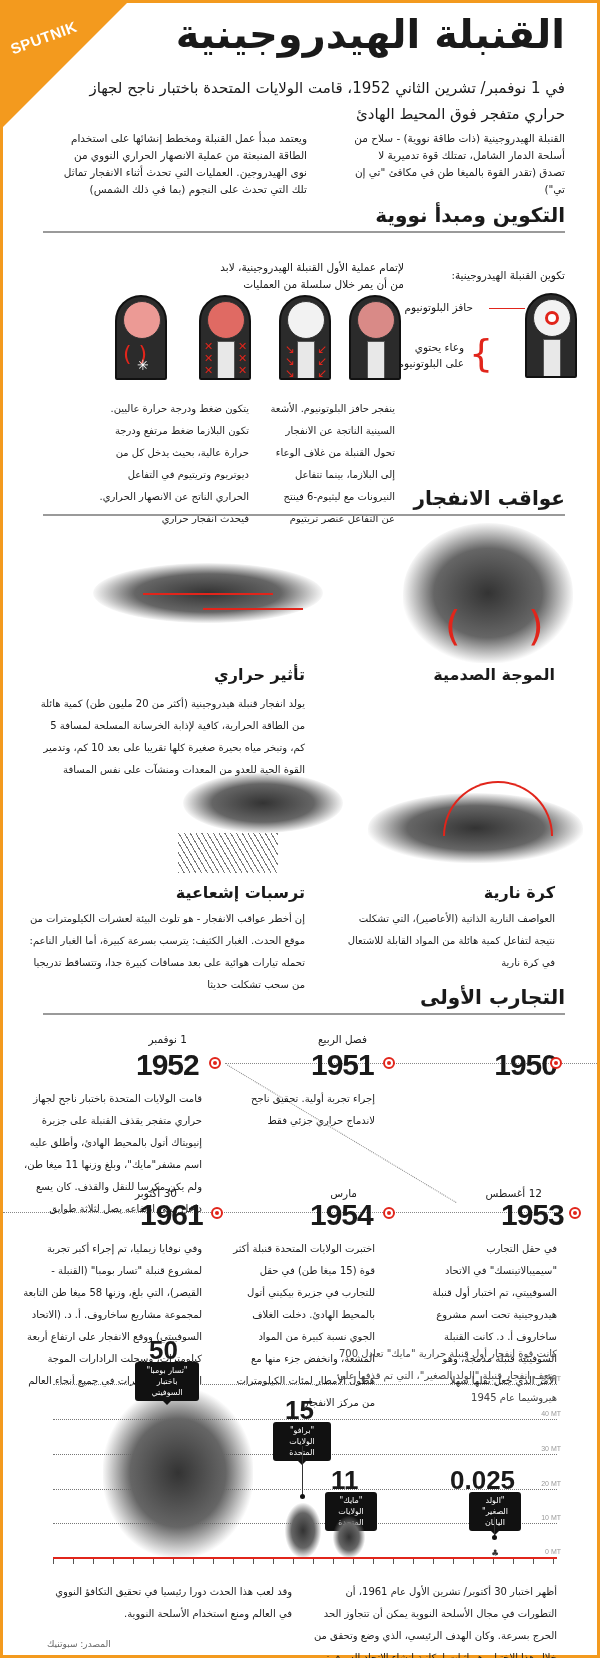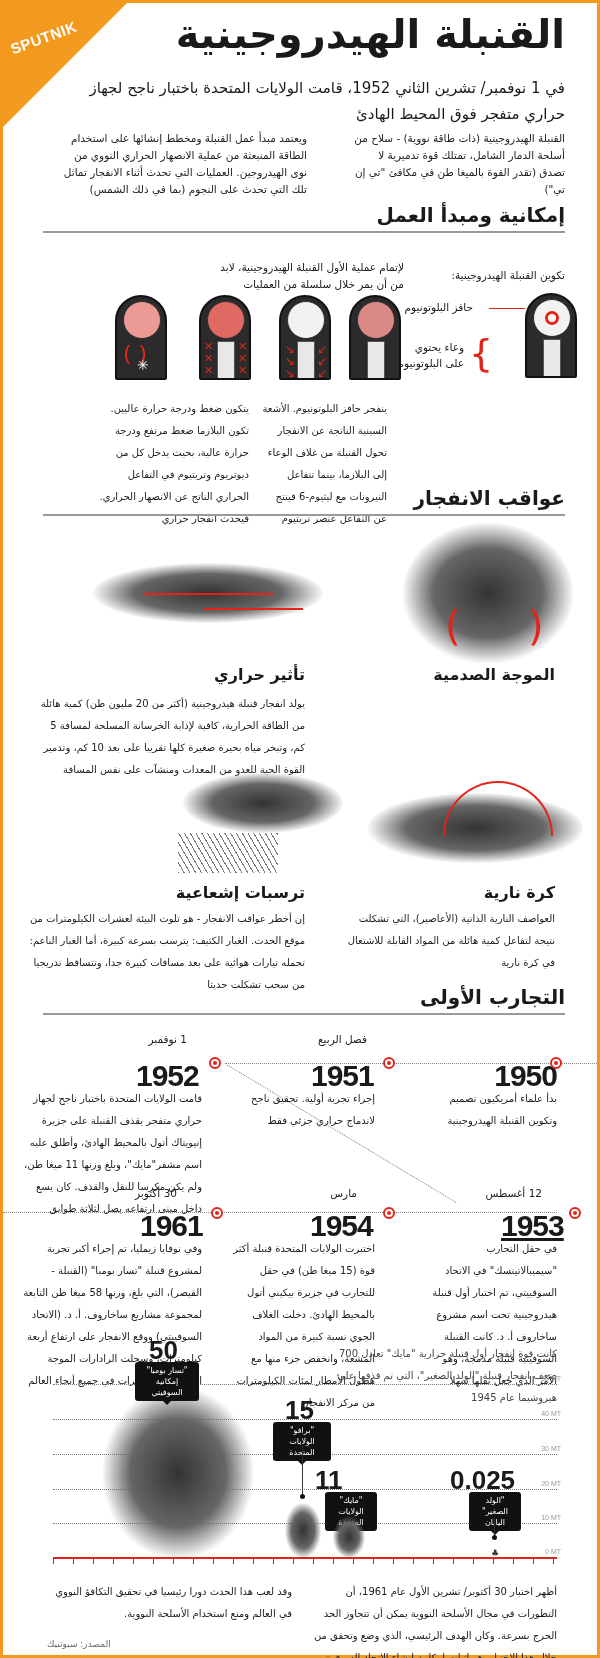--- a/index.html
+++ b/index.html
@@ -19,21 +19,21 @@
   .section-title { right: 32px; font-size: 20px; font-weight: bold; }
   .rule { left: 40px; right: 32px; height: 2px; background: #9a9a9a; }
   .small { font-size: 10px; line-height: 22px; }
   .label { font-size: 10.5px; }
   .bomb { width: 52px; height: 85px; border-radius: 26px 26px 2px 2px; background: #2b2b2b; border: 2px solid #111; overflow: hidden; }
   .bomb .top { position: absolute; left: 6px; top: 4px; width: 38px; height: 38px; border-radius: 50%; background: #f2f2f2; border: 1px solid #333; }
   .bomb .core { position: absolute; left: 16px; top: 44px; width: 18px; height: 38px; background: #e8e8e8; border: 1px solid #555; }
   .red { color: #e1251b; }
   .cloud { background: radial-gradient(ellipse at center, #333 0%, #666 45%, rgba(255,255,255,0) 72%); }
   .heading2 { font-size: 16px; font-weight: bold; }
-  .year { font-family: "Liberation Sans", sans-serif; font-weight: bold; font-size: 30px; letter-spacing: -1px; margin-top: 11px; }
+  .year { font-family: "Liberation Sans", sans-serif; font-weight: bold; font-size: 30px; letter-spacing: -1px; }
   .target { width: 12px; height: 12px; border-radius: 50%; border: 2px solid #e1251b; background: #fff; }
   .target::after { content: ""; position: absolute; left: 2px; top: 2px; width: 4px; height: 4px; border-radius: 50%; background: #e1251b; }
   .dotline { height: 0; border-top: 1px dotted #888; }
   .gridline { left: 50px; right: 40px; height: 0; border-top: 1px dotted #777; }
   .axis-lbl { right: 36px; font-size: 7px; color: #999; font-family: "Liberation Sans", sans-serif; }
   .value { font-family: "Liberation Sans", sans-serif; font-weight: bold; font-size: 26px; }
   .tag { background: #111; color: #fff; font-size: 8px; line-height: 11px; text-align: center; border-radius: 3px; padding: 3px 5px; direction: rtl; }
   .tag::after { content: ""; position: absolute; left: 50%; bottom: -4px; margin-left: -4px; border-left: 4px solid transparent; border-right: 4px solid transparent; border-top: 4px solid #111; }
   .stem { width: 1px; background: #333; }
   .stem-dot { width: 5px; height: 5px; border-radius: 50%; background: #111; }
@@ -48,21 +48,21 @@
     <div class="logo-shape"></div>
     <div class="logo-text">SPUTNIK</div>
   </div>
 
   <div class="abs rtl title">القنبلة الهيدروجينية</div>
   <div class="abs rtl subtitle">في 1 نوفمبر/ تشرين الثاني 1952، قامت الولايات المتحدة باختبار ناجح لجهاز حراري متفجر فوق المحيط الهادئ</div>
 
   <div class="abs rtl intro" style="right:32px; top:127px; width:215px;">القنبلة الهيدروجينية (ذات طاقة نووية) - سلاح من أسلحة الدمار الشامل، تمتلك قوة تدميرية لا تصدق (تقدر القوة بالميغا طن في مكافئ "تي إن تي")</div>
   <div class="abs rtl intro" style="right:290px; top:127px; width:245px;">ويعتمد مبدأ عمل القنبلة ومخطط إنشائها على استخدام الطاقة المنبعثة من عملية الانصهار الحراري النووي من نوى الهيدروجين. العمليات التي تحدث أثناء الانفجار تماثل تلك التي تحدث على النجوم (بما في ذلك الشمس)</div>
 
-  <div class="abs rtl section-title" style="top:200px;">إمكانية ومبدأ العمل</div>
+  <div class="abs rtl section-title" style="top:200px;">التكوين ومبدأ نووية</div>
   <div class="abs rule" style="top:228px;"></div>
 
   <div class="abs rtl label" style="right:32px; top:266px;">تكوين القنبلة الهيدروجينية:</div>
   <div class="abs rtl label" style="right:193px; top:256px; width:200px; line-height:17px;">لإتمام عملية الأول القنبلة الهيدروجينية، لابد من أن يمر خلال سلسلة من العمليات</div>
 
   <div class="abs bomb" style="left:522px; top:290px;">
     <div class="top"></div>
     <div class="abs" style="left:18px; top:16px; width:14px; height:14px; border-radius:50%; border:3px solid #e1251b; background:#fff;"></div>
     <div class="core"></div>
   </div>
@@ -87,21 +87,21 @@
     <div class="core"></div>
     <div class="abs red" style="left:3px; top:44px; font-size:11px; line-height:12px; font-weight:bold;">✕<br>✕<br>✕</div>
     <div class="abs red" style="left:37px; top:44px; font-size:11px; line-height:12px; font-weight:bold;">✕<br>✕<br>✕</div>
   </div>
   <div class="abs bomb" style="left:112px; top:292px;">
     <div class="top" style="background:#ec9a95;"></div>
     <div class="abs red" style="left:6px; top:46px; font-size:22px; line-height:22px;">( )</div>
     <div class="abs" style="left:20px; top:60px; color:#fff; font-size:14px;">✳</div>
   </div>
 
-  <div class="abs rtl small" style="right:210px; top:395px; width:125px;text-align:right;">ينفجر حافز البلوتونيوم. الأشعة السينية الناتجة عن الانفجار تحول القنبلة من غلاف الوعاء إلى البلازما، بينما تتفاعل النيرونات مع ليثيوم-6 فينتج عن التفاعل عنصر تريتيوم</div>
+  <div class="abs rtl small" style="right:202px; top:395px; width:125px;text-align:right;">ينفجر حافز البلوتونيوم. الأشعة السينية الناتجة عن الانفجار تحول القنبلة من غلاف الوعاء إلى البلازما، بينما تتفاعل النيرونات مع ليثيوم-6 فينتج عن التفاعل عنصر تريتيوم</div>
   <div class="abs rtl small" style="right:348px; top:395px; width:155px;">يتكون ضغط ودرجة حرارة عاليين. تكون البلازما ضغط مرتفع ودرجة حرارة عالية، بحيث يدخل كل من ديوتريوم وتريتيوم في التفاعل الحراري الناتج عن الانصهار الحراري. فيحدث انفجار حراري</div>
 
   <div class="abs rtl section-title" style="top:483px;">عواقب الانفجار</div>
   <div class="abs rule" style="top:511px;"></div>
 
   <div class="abs cloud" style="left:400px; top:520px; width:170px; height:140px; border-radius:50% 50% 20% 20%;"></div>
   <div class="abs red" style="left:442px; top:600px; font-size:40px;">(</div>
   <div class="abs red" style="left:525px; top:600px; font-size:40px;">)</div>
 
   <div class="abs cloud" style="left:90px; top:560px; width:230px; height:60px; border-radius:50%;"></div>
@@ -129,34 +129,33 @@
   <div class="abs rule" style="top:1010px;"></div>
 
   <div class="abs dotline" style="left:222px; right:0; top:1060px;"></div>
   <div class="abs dotline" style="left:0; right:40px; top:1209px;"></div>
   <div class="abs" style="left:222px; top:1060px; width:270px; height:0; border-top:1px dotted #888; transform-origin:0 0; transform:rotate(31deg);"></div>
 
   <div class="abs" style="right:40px; top:1045px;">
     <div class="year" style="display:inline-block;">1950</div>
   </div>
   <div class="abs target" style="left:547px; top:1054px;"></div>
-  <div class="abs rtl small" style="right:40px; top:1085px; width:135px;">بدأ علماء أمريكيون تصميم وتكوين القنبلة الهيدروجينية</div>
 
   <div class="abs rtl label" style="right:230px; top:1030px;">فصل الربيع</div>
   <div class="abs year" style="left:308px; top:1045px;">1951</div>
   <div class="abs target" style="left:380px; top:1054px;"></div>
   <div class="abs rtl small" style="right:222px; top:1085px; width:130px;">إجراء تجربة أولية. تحقيق ناجح لاندماج حراري جزئي فقط</div>
 
   <div class="abs rtl label" style="right:410px; top:1030px;">1 نوفمبر</div>
   <div class="abs year" style="left:133px; top:1045px;">1952</div>
   <div class="abs target" style="left:206px; top:1054px;"></div>
   <div class="abs rtl small" style="right:395px; top:1085px; width:185px;">قامت الولايات المتحدة باختبار ناجح لجهاز حراري متفجر يقذف القنبلة على جزيرة إنيويتاك أتول بالمحيط الهادئ، وأطلق عليه اسم مشفر"مايك"، وبلغ وزنها 11 ميغا طن، ولم يكن مكرسا للنقل والقذف. كان يسع داخل مبنى ارتفاعه يصل لثلاثة طوابق</div>
 
   <div class="abs rtl label" style="right:55px; top:1184px;">12 أغسطس</div>
-  <div class="abs year" style="left:498px; top:1195px;text-decoration:underline;">1953</div>
+  <div class="abs year" style="left:498px; top:1195px;">1953</div>
   <div class="abs target" style="left:566px; top:1204px;"></div>
   <div class="abs rtl small" style="right:40px; top:1235px; width:135px;">في حقل التجارب "سيميبالاتينسك" في الاتحاد السوفييتي، تم اختبار أول قنبلة هيدروجينية تحت اسم مشروع ساخاروف أ. د. كانت القنبلة السوفيتية قنبلة مدمجة، وهو الأمر الذي جعل نقلها سهلا</div>
 
   <div class="abs rtl label" style="right:240px; top:1184px;">مارس</div>
   <div class="abs year" style="left:307px; top:1195px;">1954</div>
   <div class="abs target" style="left:380px; top:1204px;"></div>
   <div class="abs rtl small" style="right:222px; top:1235px; width:150px;">اختبرت الولايات المتحدة قنبلة أكثر قوة (15 ميغا طن) في حقل للتجارب في جزيرة بيكيني أتول بالمحيط الهادئ. دخلت الغلاف الجوي نسبة كبيرة من المواد المشعة، وانخفض جزء منها مع هطول الأمطار لمئات الكيلومترات من مركز الانفجار</div>
 
   <div class="abs rtl label" style="right:420px; top:1184px;">30 أكتوبر</div>
   <div class="abs year" style="left:137px; top:1195px;">1961</div>
@@ -176,33 +175,33 @@
   <div class="abs axis-lbl" style="top:1407px;">40 MT</div>
   <div class="abs axis-lbl" style="top:1442px;">30 MT</div>
   <div class="abs axis-lbl" style="top:1477px;">20 MT</div>
   <div class="abs axis-lbl" style="top:1511px;">10 MT</div>
   <div class="abs axis-lbl" style="top:1545px;">0 MT</div>
 
   <div class="abs cloud" style="left:100px; top:1385px; width:150px; height:170px; border-radius:45% 45% 10% 10%;"></div>
   <div class="abs value" style="left:146px; top:1332px;">50</div>
   <div class="abs tag" style="left:132px; top:1359px; width:64px;">
     <div>"تسار بومبا"</div>
-    <div>إمكانية السوفيتي</div>
+    <div>باختبار السوفيتي</div>
   </div>
 
   <div class="abs value" style="left:282px; top:1392px;">15</div>
   <div class="abs tag" style="left:270px; top:1419px; width:58px;">
     <div>"برافو"</div>
     <div>الولايات المتحدة</div>
   </div>
   <div class="abs stem" style="left:299px; top:1443px; height:50px;"></div>
   <div class="abs stem-dot" style="left:297px; top:1491px;"></div>
   <div class="abs cloud" style="left:282px; top:1500px; width:36px; height:55px; border-radius:45% 45% 10% 10%;"></div>
 
-  <div class="abs value" style="left:312px; top:1462px;">11</div>
+  <div class="abs value" style="left:328px; top:1462px;">11</div>
   <div class="abs tag" style="left:322px; top:1489px; width:52px;">
     <div>"مايك"</div>
     <div>الولايات المتحدة</div>
   </div>
   <div class="abs cloud" style="left:330px; top:1513px; width:32px; height:42px; border-radius:45% 45% 10% 10%;"></div>
 
   <div class="abs value" style="left:447px; top:1462px;">0.025</div>
   <div class="abs tag" style="left:466px; top:1489px; width:52px;">
     <div>"الولد الصغير"</div>
     <div>اليابان</div>

